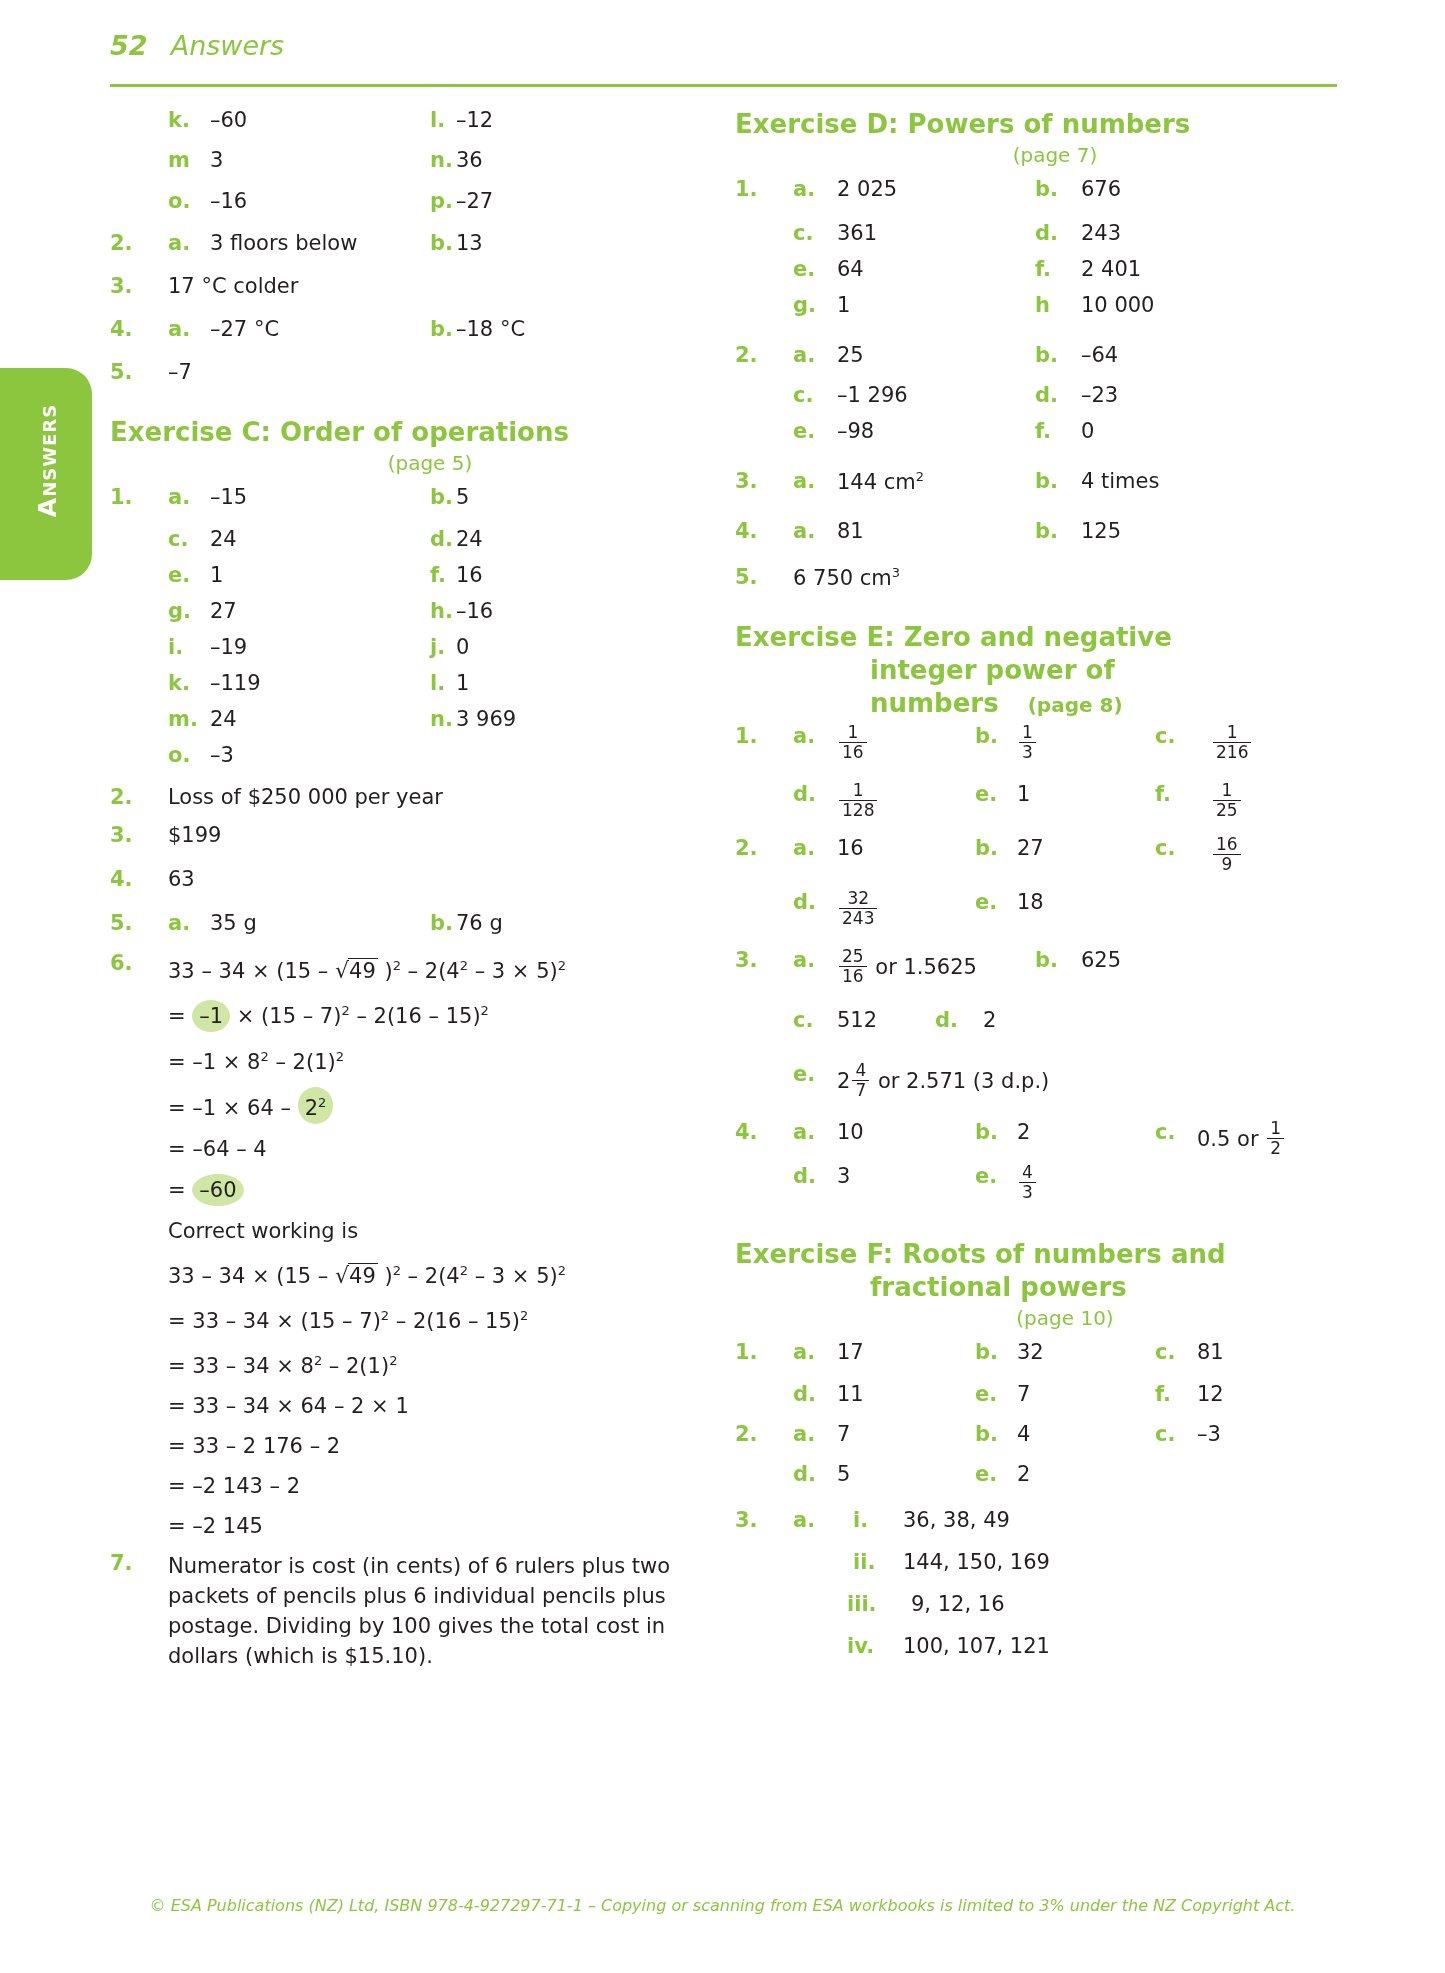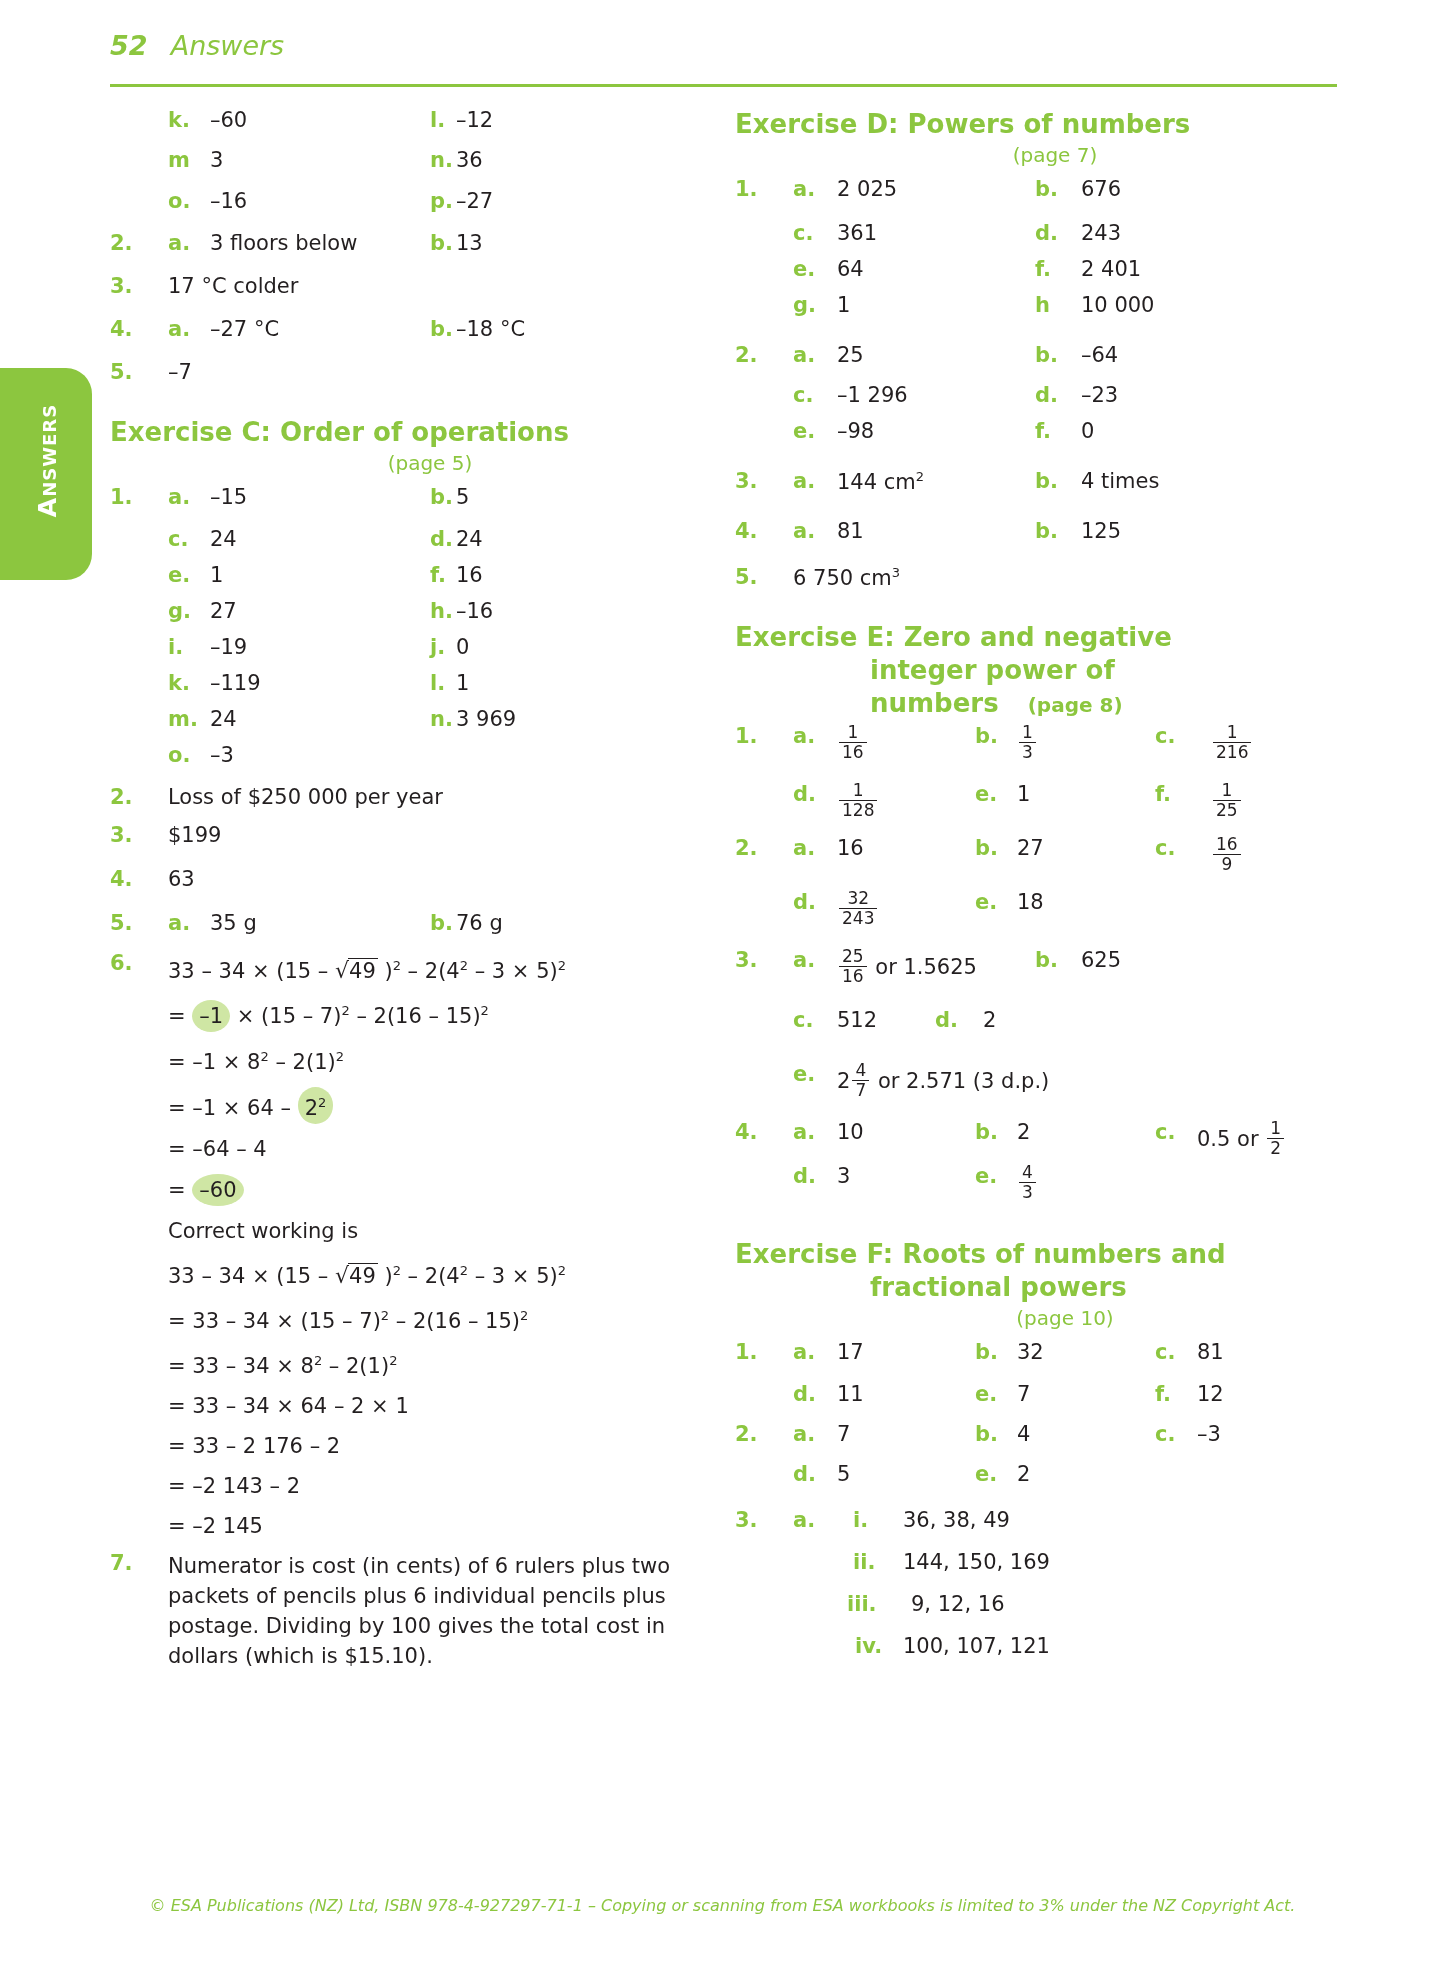--- a/index.html
+++ b/index.html
@@ -496,21 +496,21 @@
       </div>
       <div class="row" style="height:40px">
         <span class="letter" style="left:118px">ii.</span>
         <span class="val" style="left:168px">144, 150, 169</span>
       </div>
       <div class="row" style="height:40px">
         <span class="letter" style="left:112px">iii.</span>
         <span class="val" style="left:176px">9, 12, 16</span>
       </div>
       <div class="row" style="height:40px">
-        <span class="letter" style="left:120px">iv.</span>
+        <span class="letter" style="left:112px">iv.</span>
         <span class="val" style="left:168px">100, 107, 121</span>
       </div>
     </div>
 
   </div>
 
   <div class="footer">© ESA Publications (NZ) Ltd, ISBN 978-4-927297-71-1  –  Copying or scanning from ESA workbooks is limited to 3% under the NZ Copyright Act.</div>
 
 </div>
 

